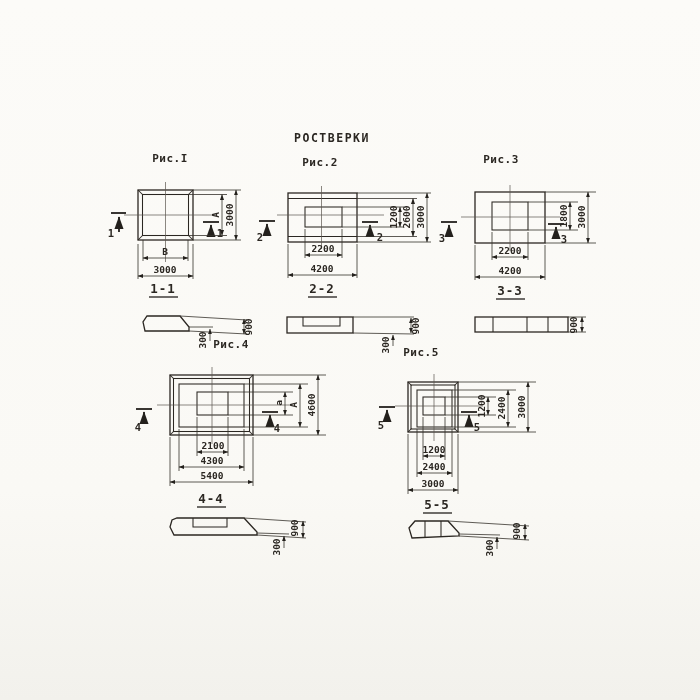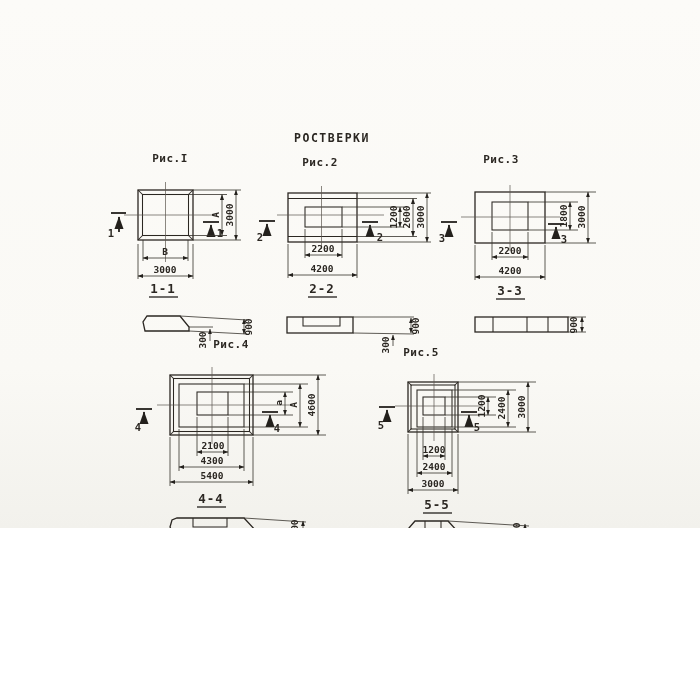--- a/index.html
+++ b/index.html
@@ -1,17 +1,17 @@
 <!DOCTYPE html>
 <html><head>
 <meta charset="utf-8">
 <style>
   html,body{margin:0;padding:0;background:#ffffff;}
   .page{
-    width:700px;height:528px;position:relative;overflow:hidden;
+    width:700px;height:700px;position:relative;overflow:hidden;
     background:linear-gradient(180deg,#fcfbf8 0%,#faf9f5 70%,#f2f1ec 100%);
     font-family:"DejaVu Sans Mono",monospace;
   }
   svg{position:absolute;left:0;top:0;}
   svg text{fill:#2b2722;font-family:"DejaVu Sans Mono",monospace;font-weight:bold;}
   .t-title{font-size:11.5px;letter-spacing:1.5px;}
   .t-fig{font-size:11px;letter-spacing:0.5px;}
   .t-sec{font-size:12.5px;letter-spacing:1px;}
   .t-dim{font-size:9.5px;}
   .t-cut{font-size:10.5px;}

